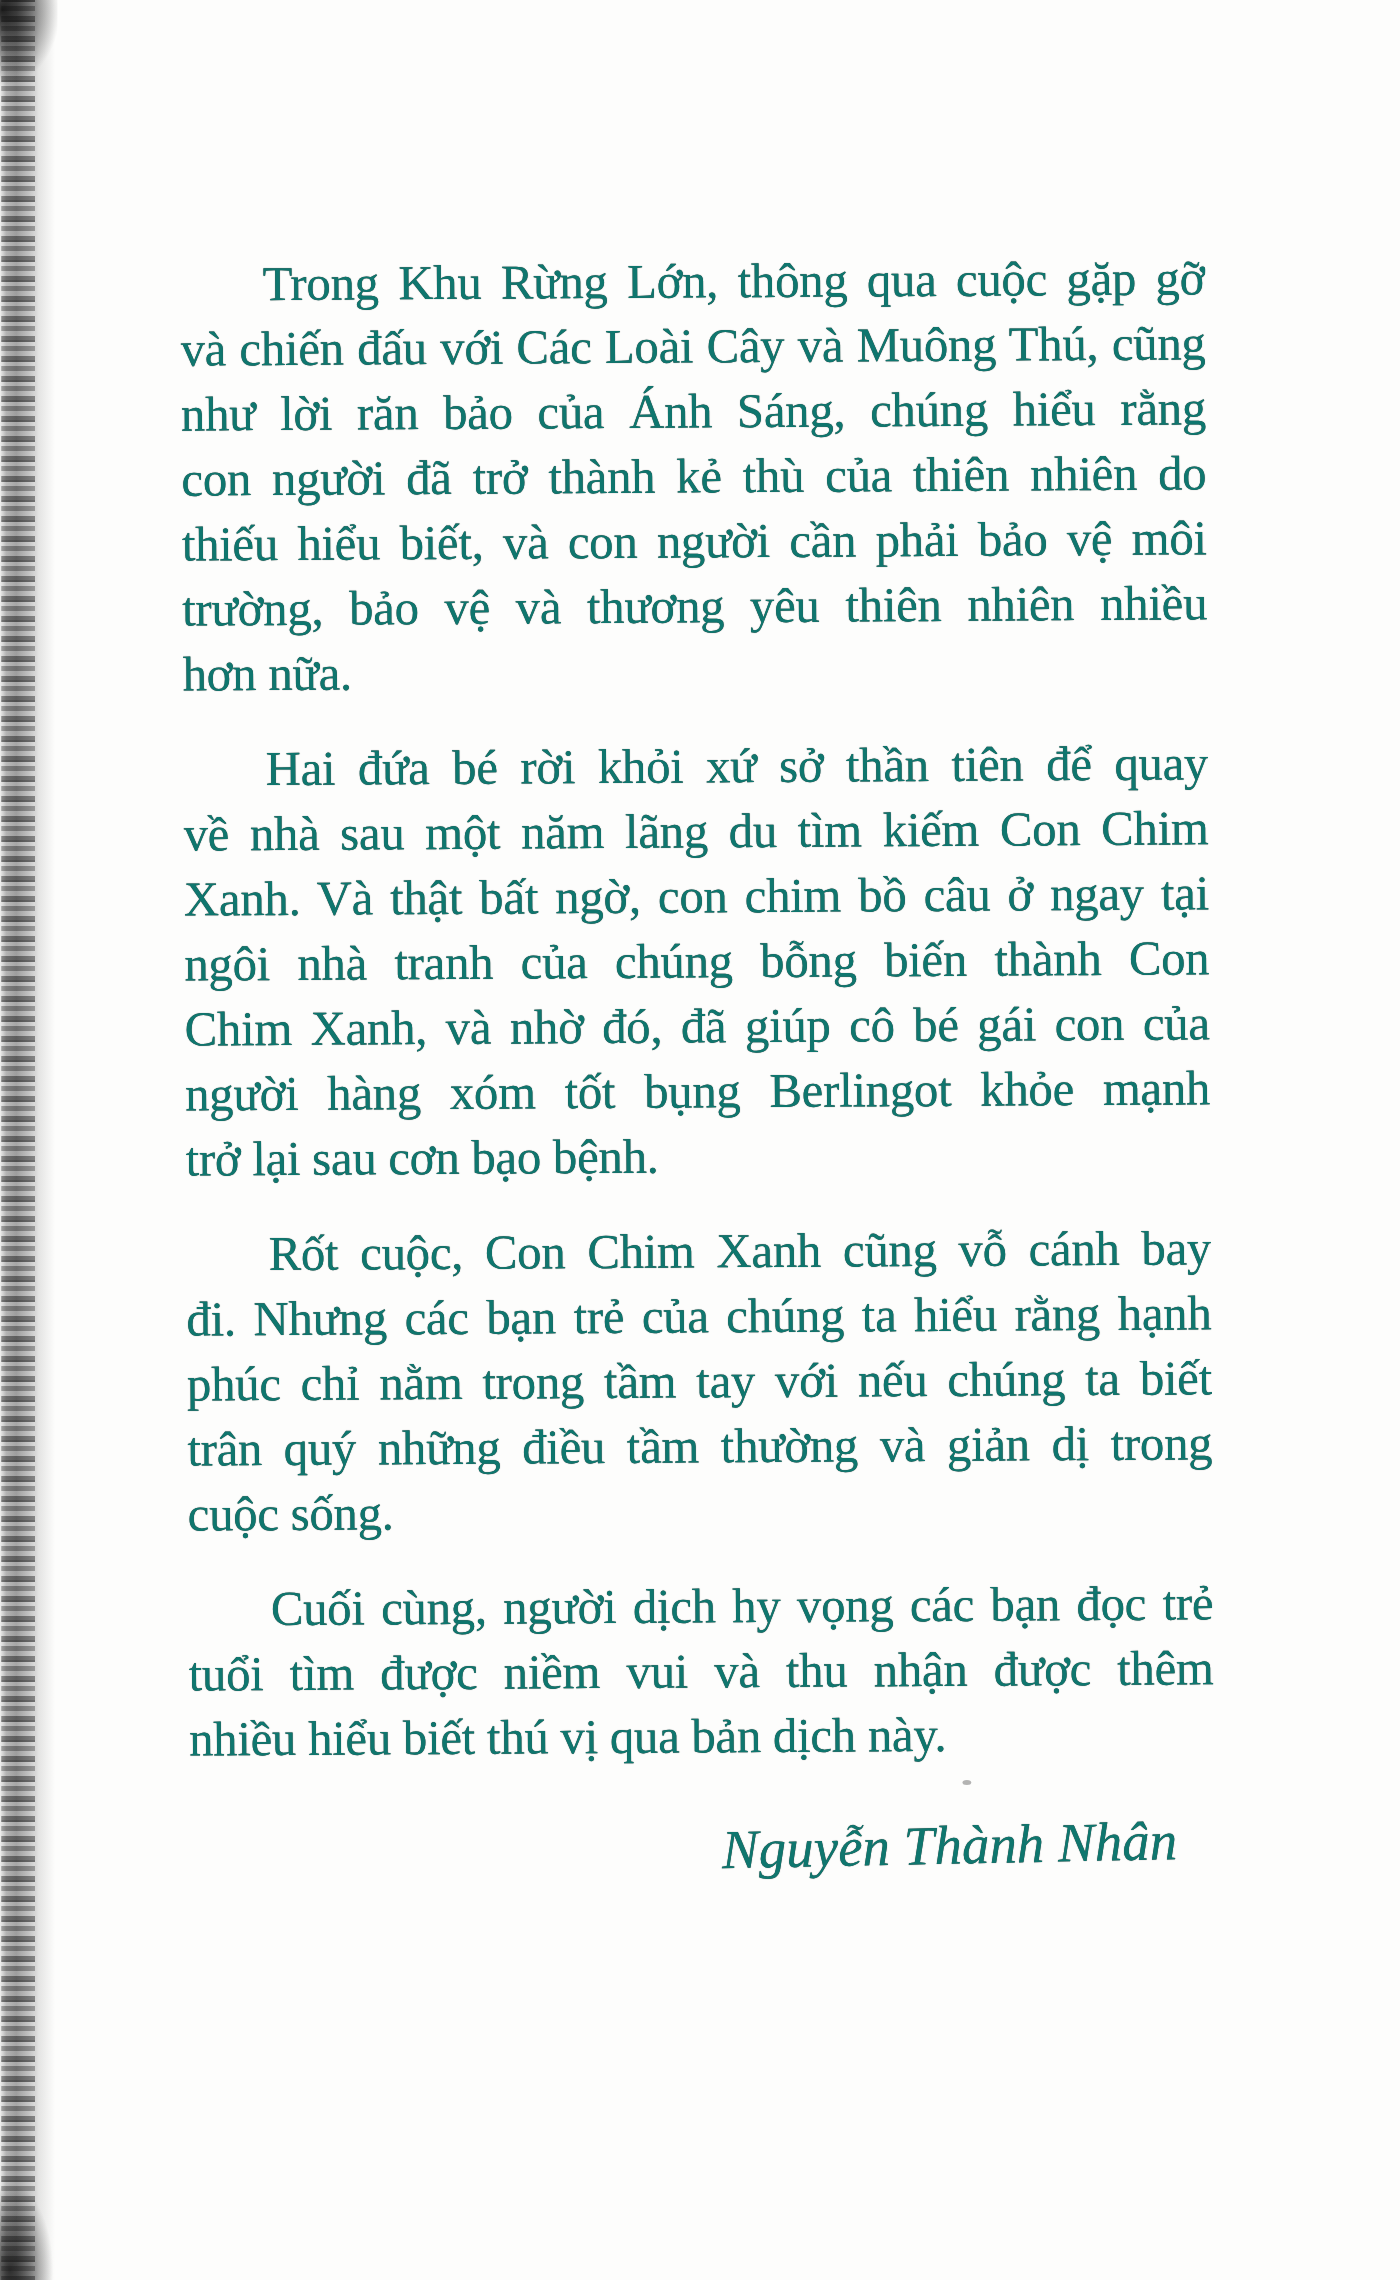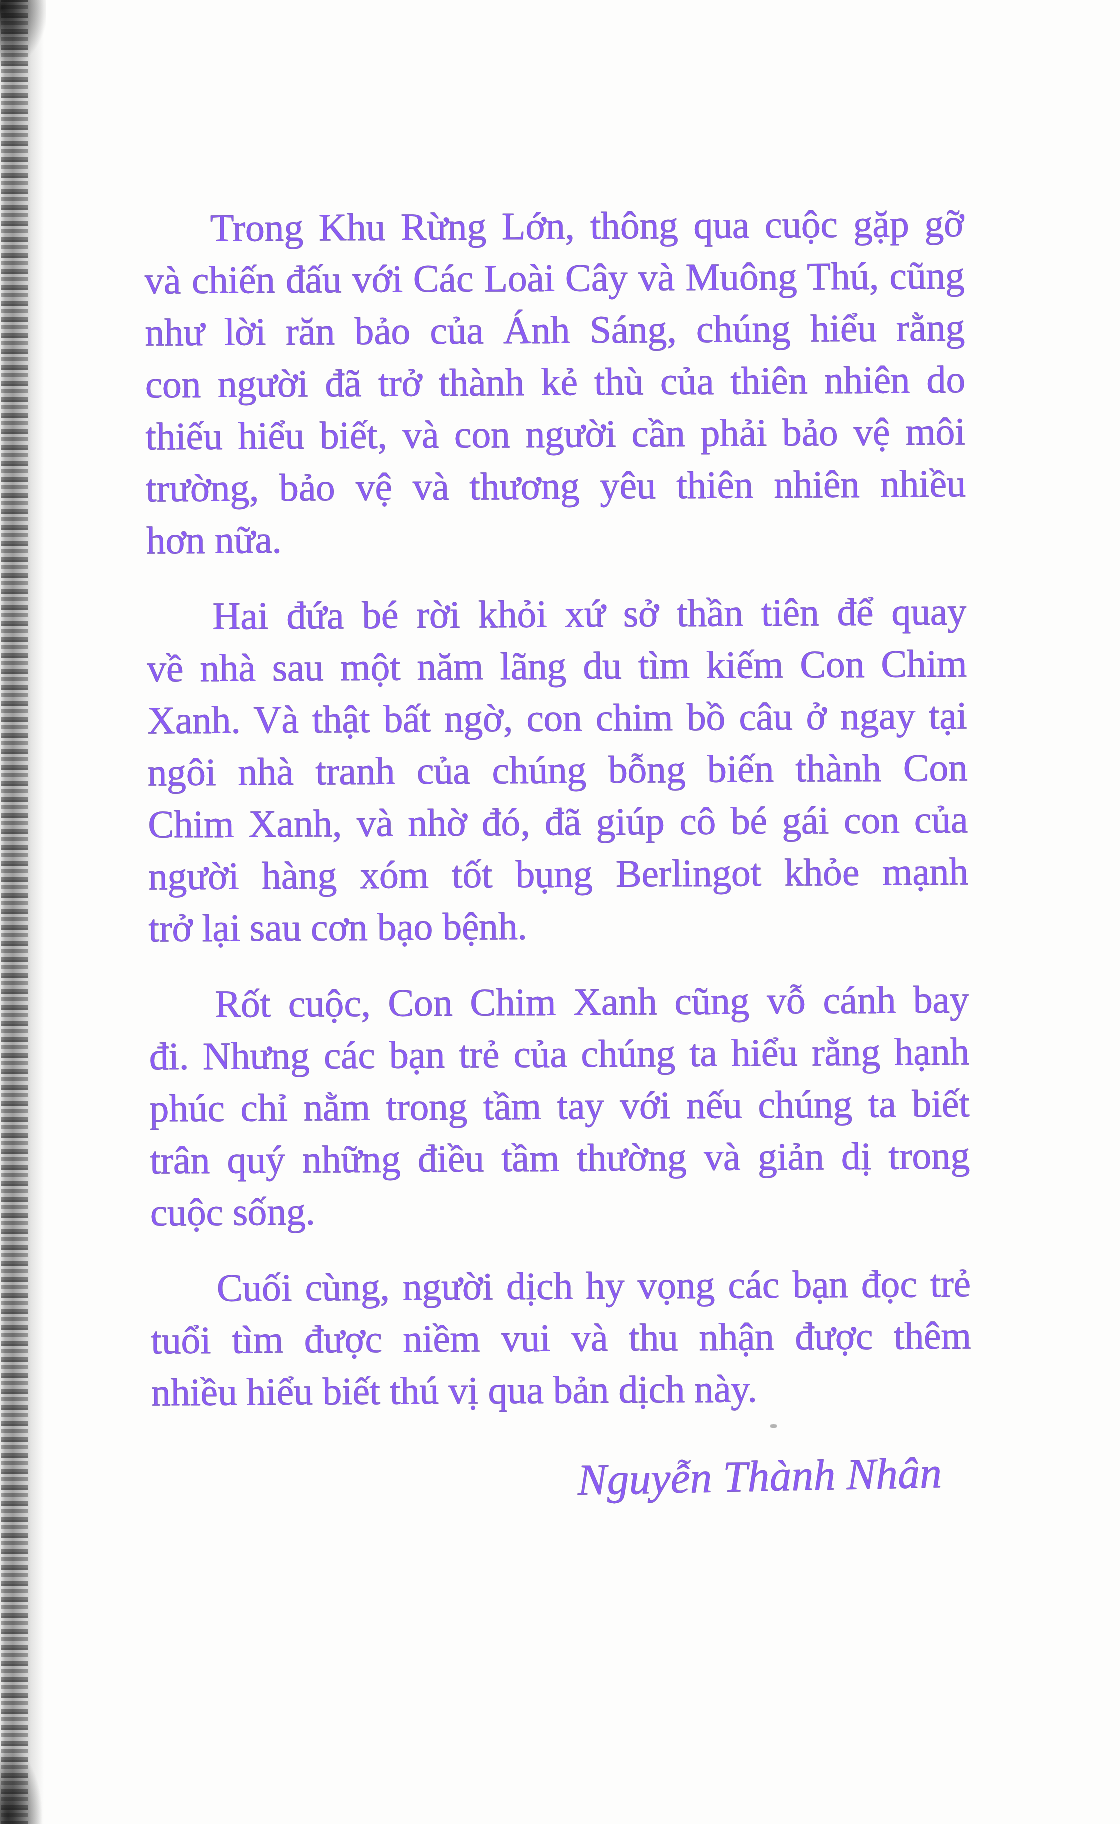--- a/index.html
+++ b/index.html
@@ -7,21 +7,21 @@
     padding: 0;
     background: #e9e9e9;
   }
   .scan-page {
     position: relative;
     width: 1120px;
     height: 1824px;
     background: #fdfdfc;
     overflow: hidden;
     font-family: "Liberation Serif", "DejaVu Serif", serif;
-    color: #8b5cf6;
+    color: #0f766e;
   }
 
   
   .binding {
     position: absolute;
     left: 0; top: 0;
     width: 46px; height: 100%;
     background: linear-gradient(to right,
       #f2f2f1 0px, #a9a9a9 5px, #8e8e8e 13px,
       #b6b6b6 22px, #e4e4e3 31px, rgba(253,253,252,0) 44px);

